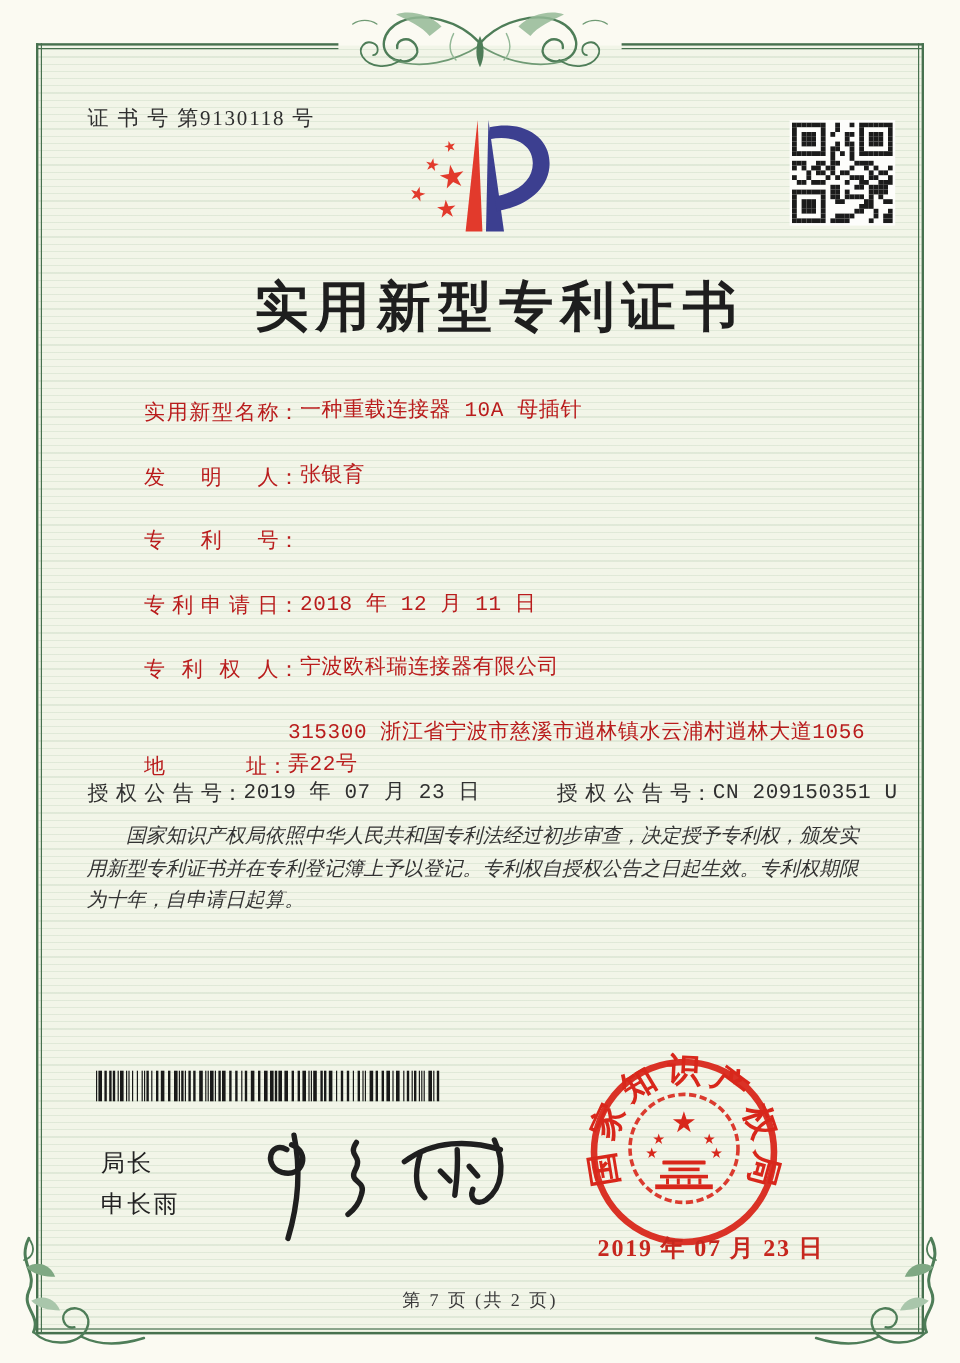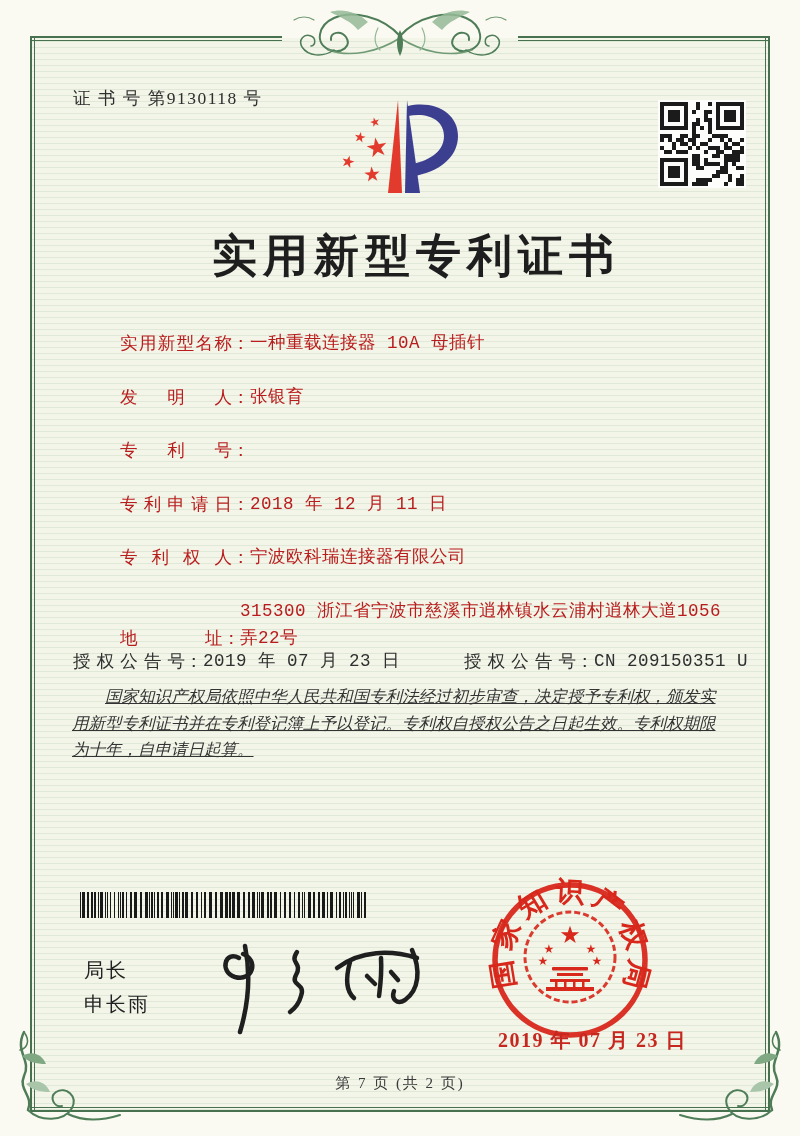--- a/index.html
+++ b/index.html
@@ -31,21 +31,21 @@
   .f-label{display:inline-block;width:112px;text-align:justify;text-align-last:justify;}
   .f-colon{display:inline-block;width:18px;}
   .f-value{display:inline-block;max-width:520px;letter-spacing:0.5px;font-family:Liberation Mono, monospace;}
 
   .grant-row{position:absolute;left:73px;top:648px;display:flex;font-size:17.5px;color:#2f2f2f;line-height:27px;}
   .grant-pair{display:flex;}
   .grant-pair.second{margin-left:64px;}
 
   .paras{position:absolute;left:72px;top:684px;width:658px;font-size:16.5px;line-height:26.5px;
     color:#333;font-style:italic;}
-  .paras p{margin:0 0 4px 0;text-indent:2em;text-decoration:underline;}
+  .paras p{margin:0 0 4px 0;text-indent:2em;}
 
   .barcode{position:absolute;left:80px;top:892px;}
 
   .director{position:absolute;left:84px;top:953px;font-size:20px;color:#222;line-height:34px;letter-spacing:2px;}
   .signature{position:absolute;left:195px;top:930px;}
 
   .seal{position:absolute;left:487px;top:877px;}
   .seal-date{position:absolute;left:498px;top:1027px;font-size:20px;color:#c6271e;letter-spacing:1.5px;white-space:nowrap;font-weight:600;}
 
   .footer{position:absolute;left:0;top:1074px;width:800px;text-align:center;font-size:15px;letter-spacing:2px;color:#3a3a3a;}

